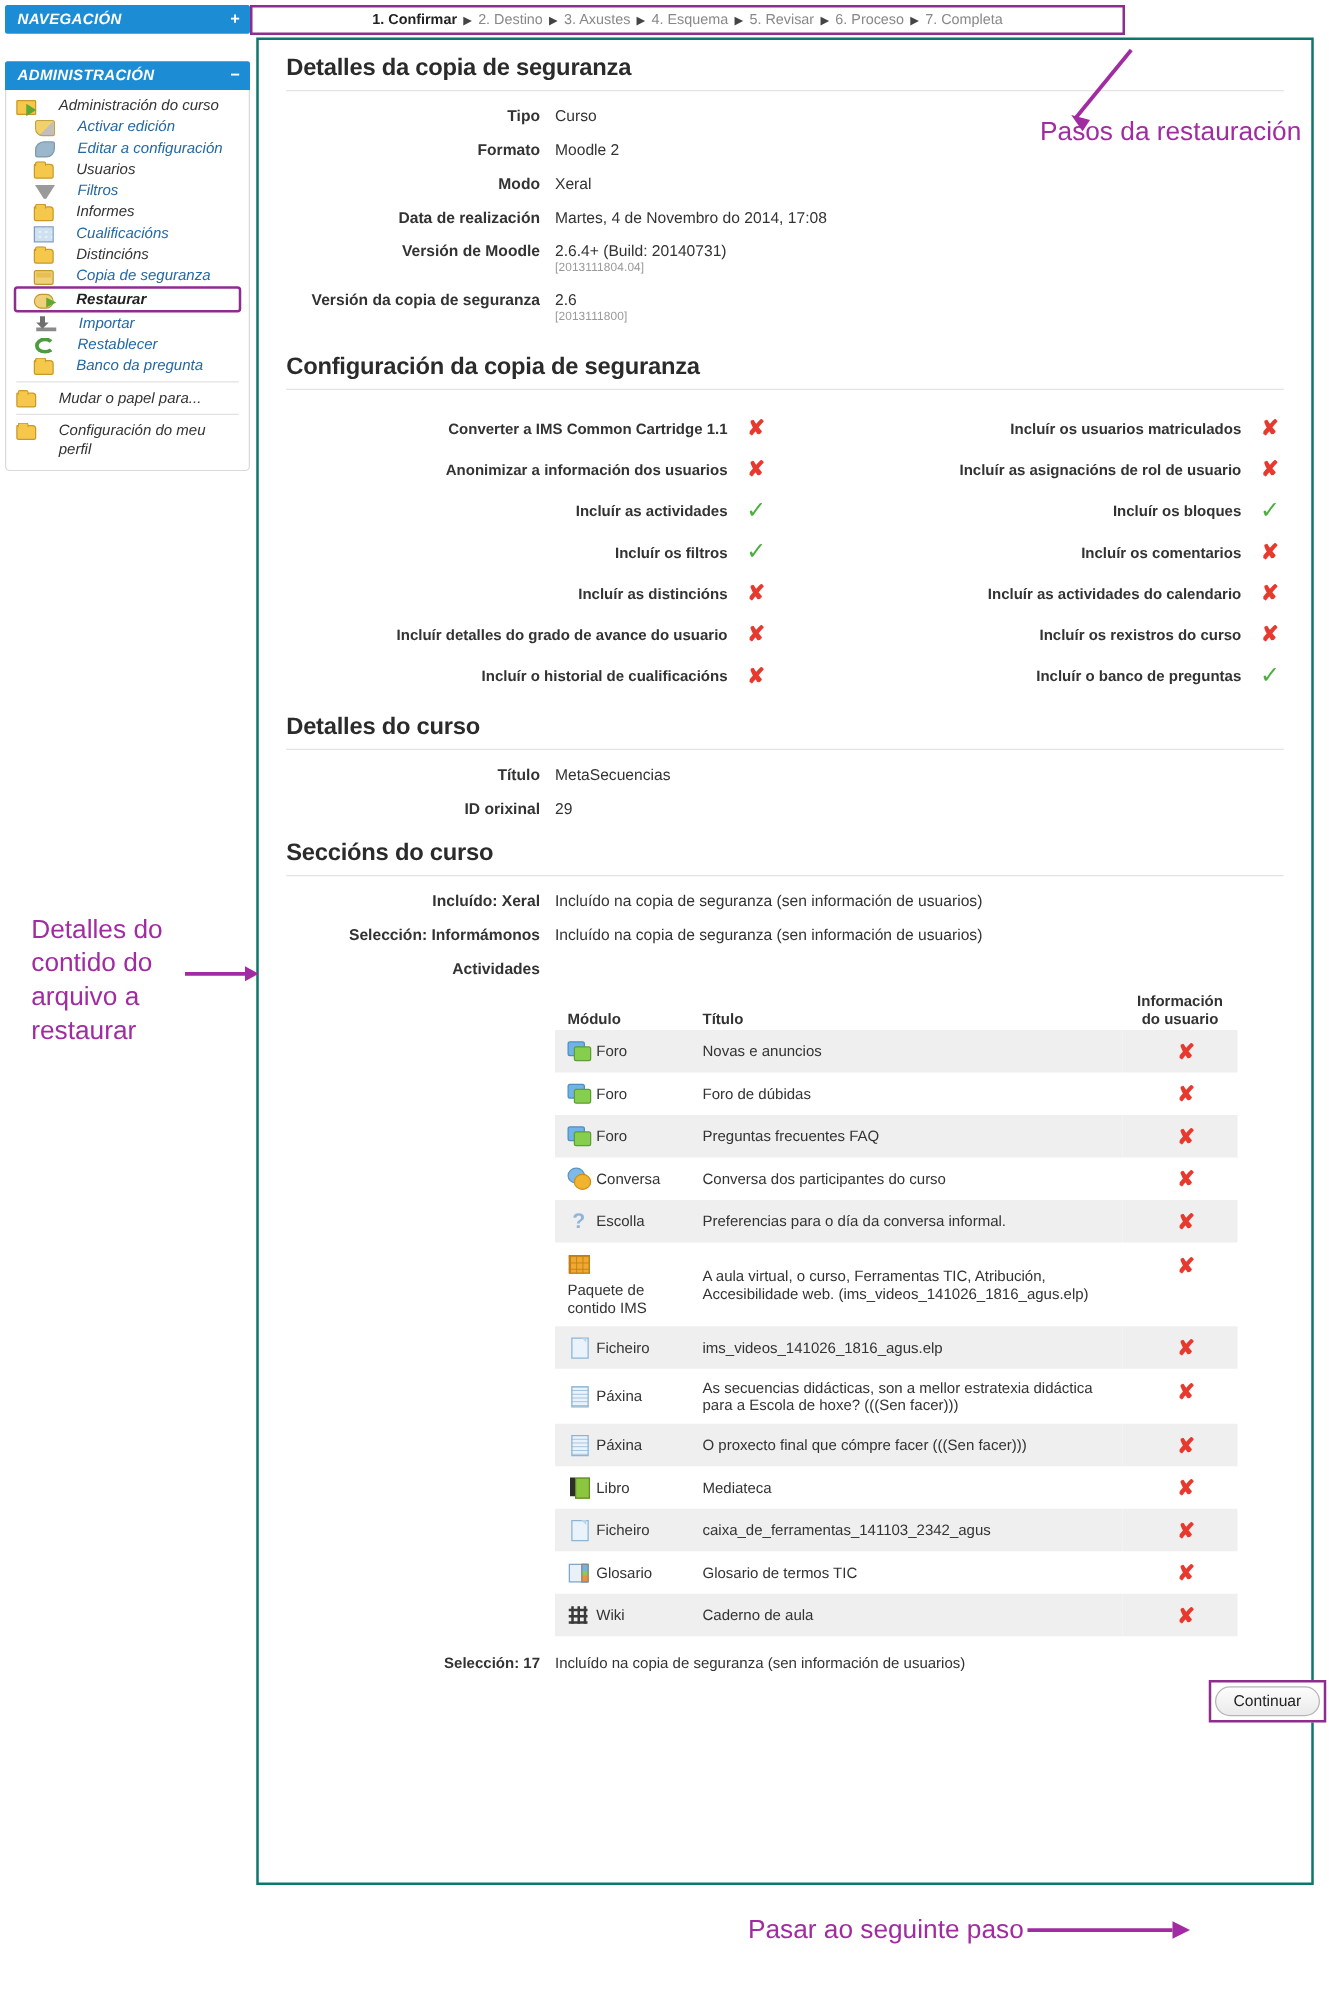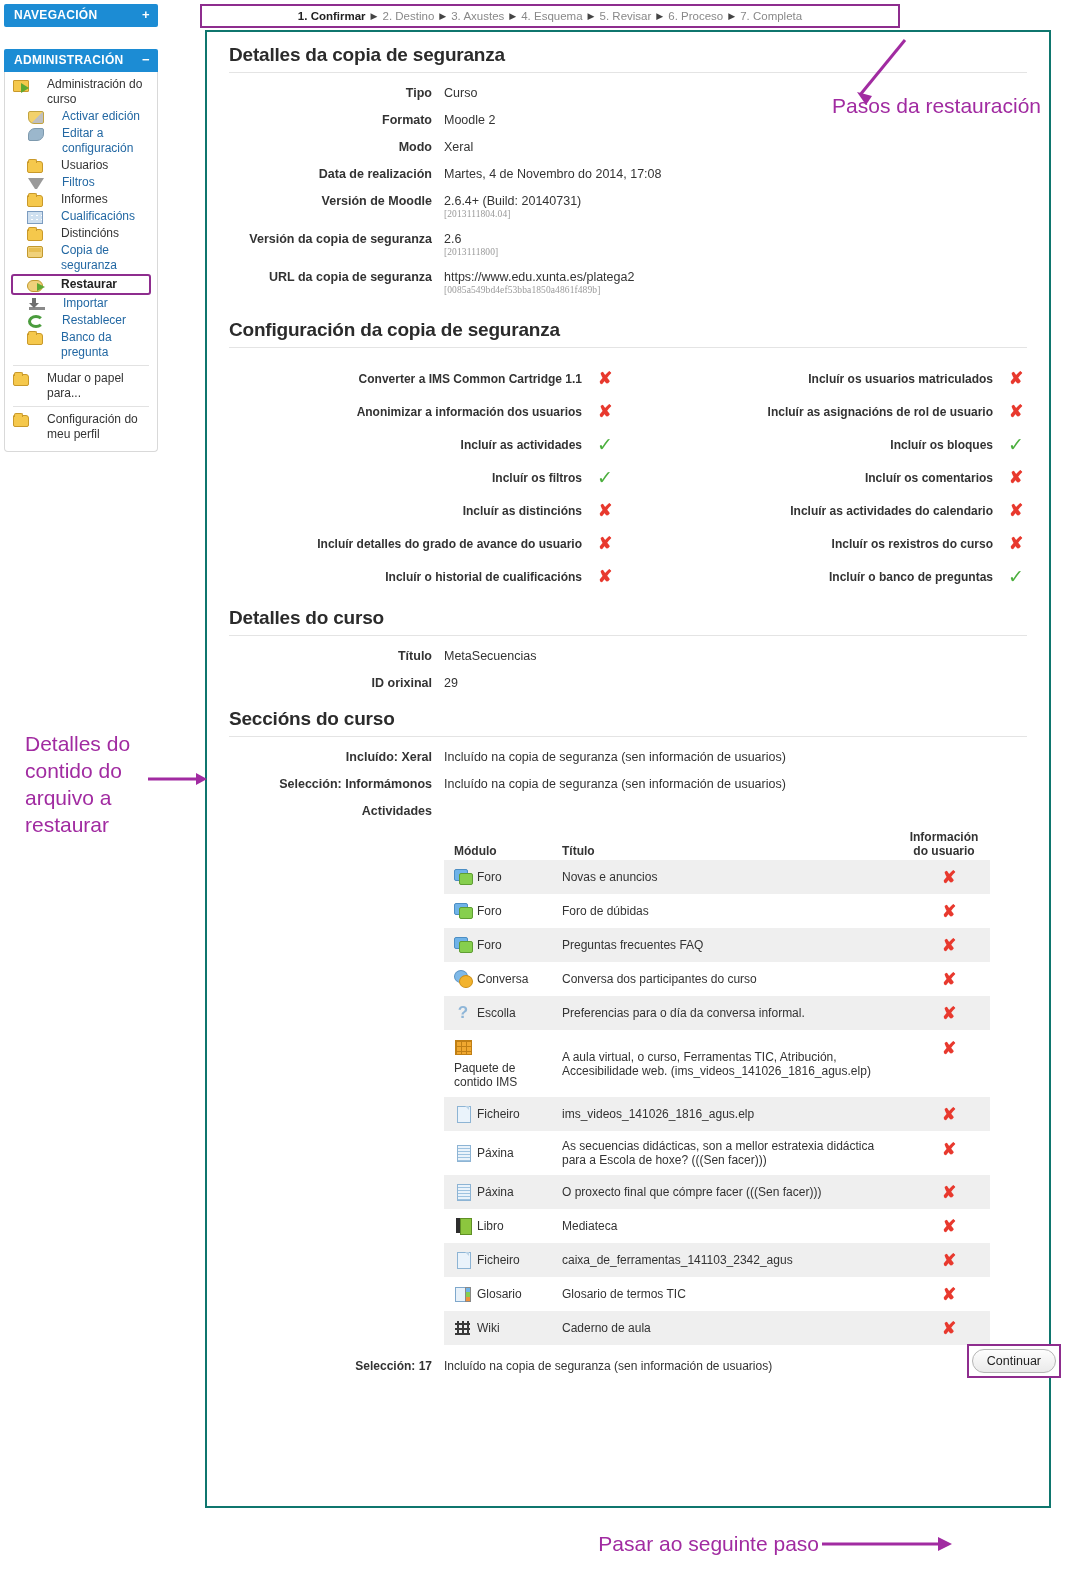--- a/index.html
+++ b/index.html
@@ -9,21 +9,21 @@
     background:#ffffff;
     font-family:"Liberation Sans", sans-serif;
     font-size:12px;
     color:#333333;
     position:relative;
     overflow:hidden;
   }
 
   
   #sidebar { position:absolute; left:0; top:0; width:192px; height:1596px; }
-  .block { width:154px; margin:4px 0 0 4px; }
+  .block { width:196px; margin:4px 0 0 4px;font-style:italic; }
   .block-header {
     background:#1c8cd4; color:#ffffff; font-size:12px; font-weight:bold;
     letter-spacing:.3px; padding:4px 8px 5px 10px;
     display:flex; align-items:center; justify-content:space-between;
     border-radius:2px 2px 0 0;
   }
   .block-header .toggle { font-weight:bold; font-size:13px; line-height:10px; }
   .block-body {
     border:1px solid #d9d9d9; border-top:none; background:#ffffff;
     border-radius:0 0 4px 4px; padding:4px 0 8px 0;
@@ -88,21 +88,21 @@
 
   h2.sec {
     font-size:19px; font-weight:bold; color:#2b2b2b; margin:12px 0 0 12px;
     letter-spacing:-.2px;
   }
   .rule { border-bottom:1px solid #e4e4e4; margin:6px 12px 0 12px; }
 
   .kv { display:flex; margin-top:13px; font-size:12.5px; }
   .kv .k { width:215px; text-align:right; font-weight:bold; color:#333; padding-right:0; }
   .kv .v { margin-left:12px; color:#333; }
-  .kv .sub { display:block; color:#999; font-size:9.5px; margin-top:1px; letter-spacing:.1px;font-family:Liberation Serif, serif; }
+  .kv .sub { display:block; color:#999; font-size:9.5px; margin-top:1px; letter-spacing:.1px; }
 
   .cfg-grid { display:flex; margin-top:14px; }
   .cfg-col { width:50%; }
   .cfg-row { display:flex; align-items:center; justify-content:flex-end; height:33px; padding-right:10px; }
   .cfg-lbl { font-weight:bold; font-size:12px; color:#333; text-align:right; }
   .mark { width:26px; text-align:center; font-size:17px; font-weight:bold; margin-left:10px; line-height:1; }
   .mark.no { color:#e8392e; }
   .mark.yes { color:#4caf3e; font-size:19px; font-weight:normal; }
 
   
@@ -354,27 +354,20 @@
           <span class="sub">[2013111804.04]</span>
         </div>
       </div>
       <div class="kv">
         <div class="k">Versión da copia de seguranza</div>
         <div class="v">
           <span>2.6</span>
           <span class="sub">[2013111800]</span>
         </div>
       </div>
-      <div class="kv">
-        <div class="k">URL da copia de seguranza</div>
-        <div class="v">
-          <span>https://www.edu.xunta.es/plategа2</span>
-          <span class="sub">[0085a549bd4ef53bba1850a4861f489b]</span>
-        </div>
-      </div>
     </div>
 
     <h2 class="sec" style="margin-top:24px;">Configuración da copia de seguranza</h2>
     <div class="rule"></div>
 
     <div class="cfg-grid">
       <div class="cfg-col">
         <div class="cfg-row">
           <span class="cfg-lbl">Converter a IMS Common Cartridge 1.1</span>
           <span class="mark no">✘</span>

